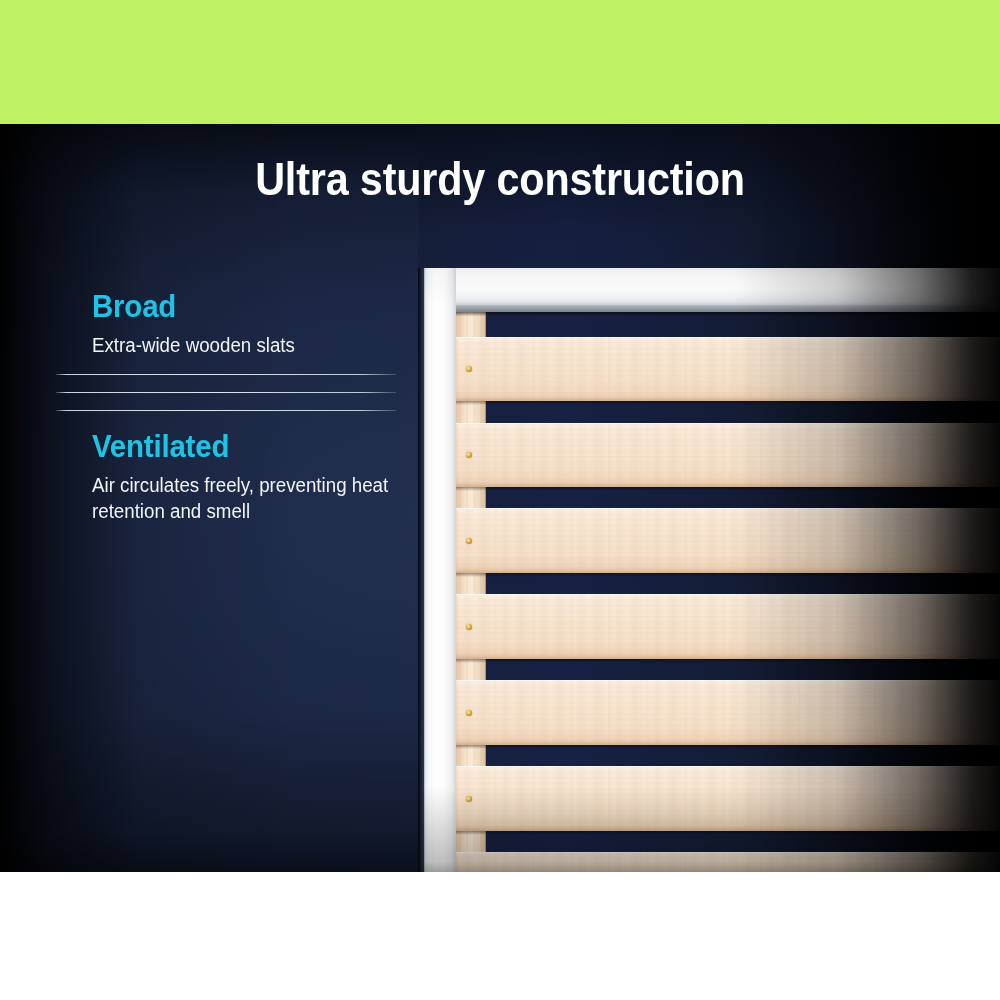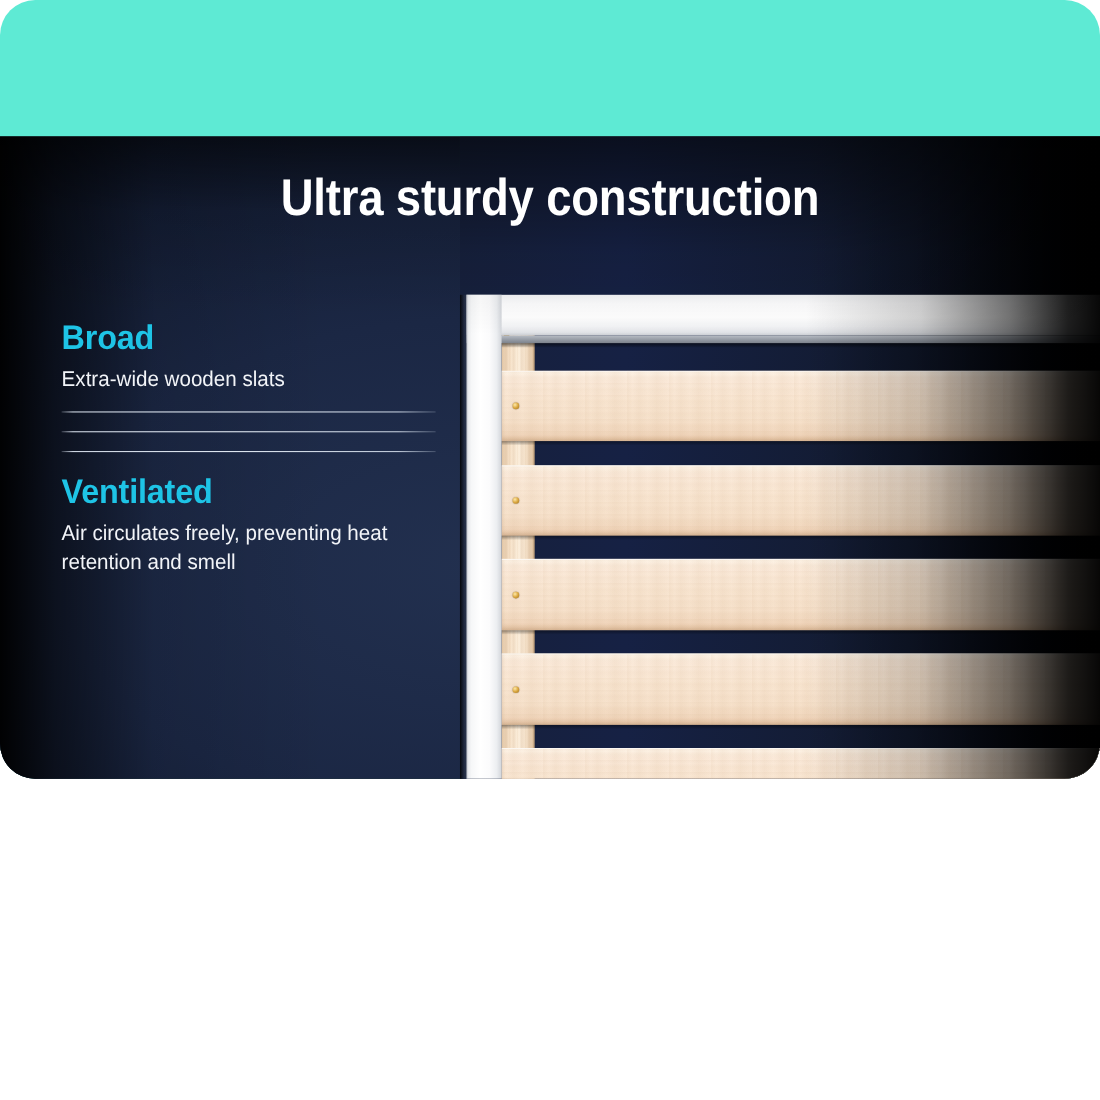--- a/index.html
+++ b/index.html
@@ -11,24 +11,23 @@
     width: 1000px;
     height: 1000px;
     font-family: "Liberation Sans", sans-serif;
     overflow: hidden;
   }
 
   
   #canvas {
     position: relative;
     width: 1000px;
-    height: 708px;
-    background: #5eead4;
+    height: 872px;
+    background: #bef264;
     overflow: hidden;
-    border-radius: 32px;
   }
 
   
   #banner {
     position: absolute;
     left: 0;
     top: 124px;
     width: 1000px;
     height: 753px;
     overflow: hidden;
@@ -95,20 +94,21 @@
   
   #features {
     position: absolute;
     left: 56px;
     top: 164px;
     width: 346px;
     z-index: 30;
   }
   .feature {
     position: relative;
+    margin-left: 36px;
   }
   .feature-title {
     color: #1ec4e6;
     font-size: 31px;
     line-height: 38px;
     font-weight: 700;
     letter-spacing: -0.2px;
     transform: scaleX(0.95);
     transform-origin: 0 50%;
     white-space: nowrap;

